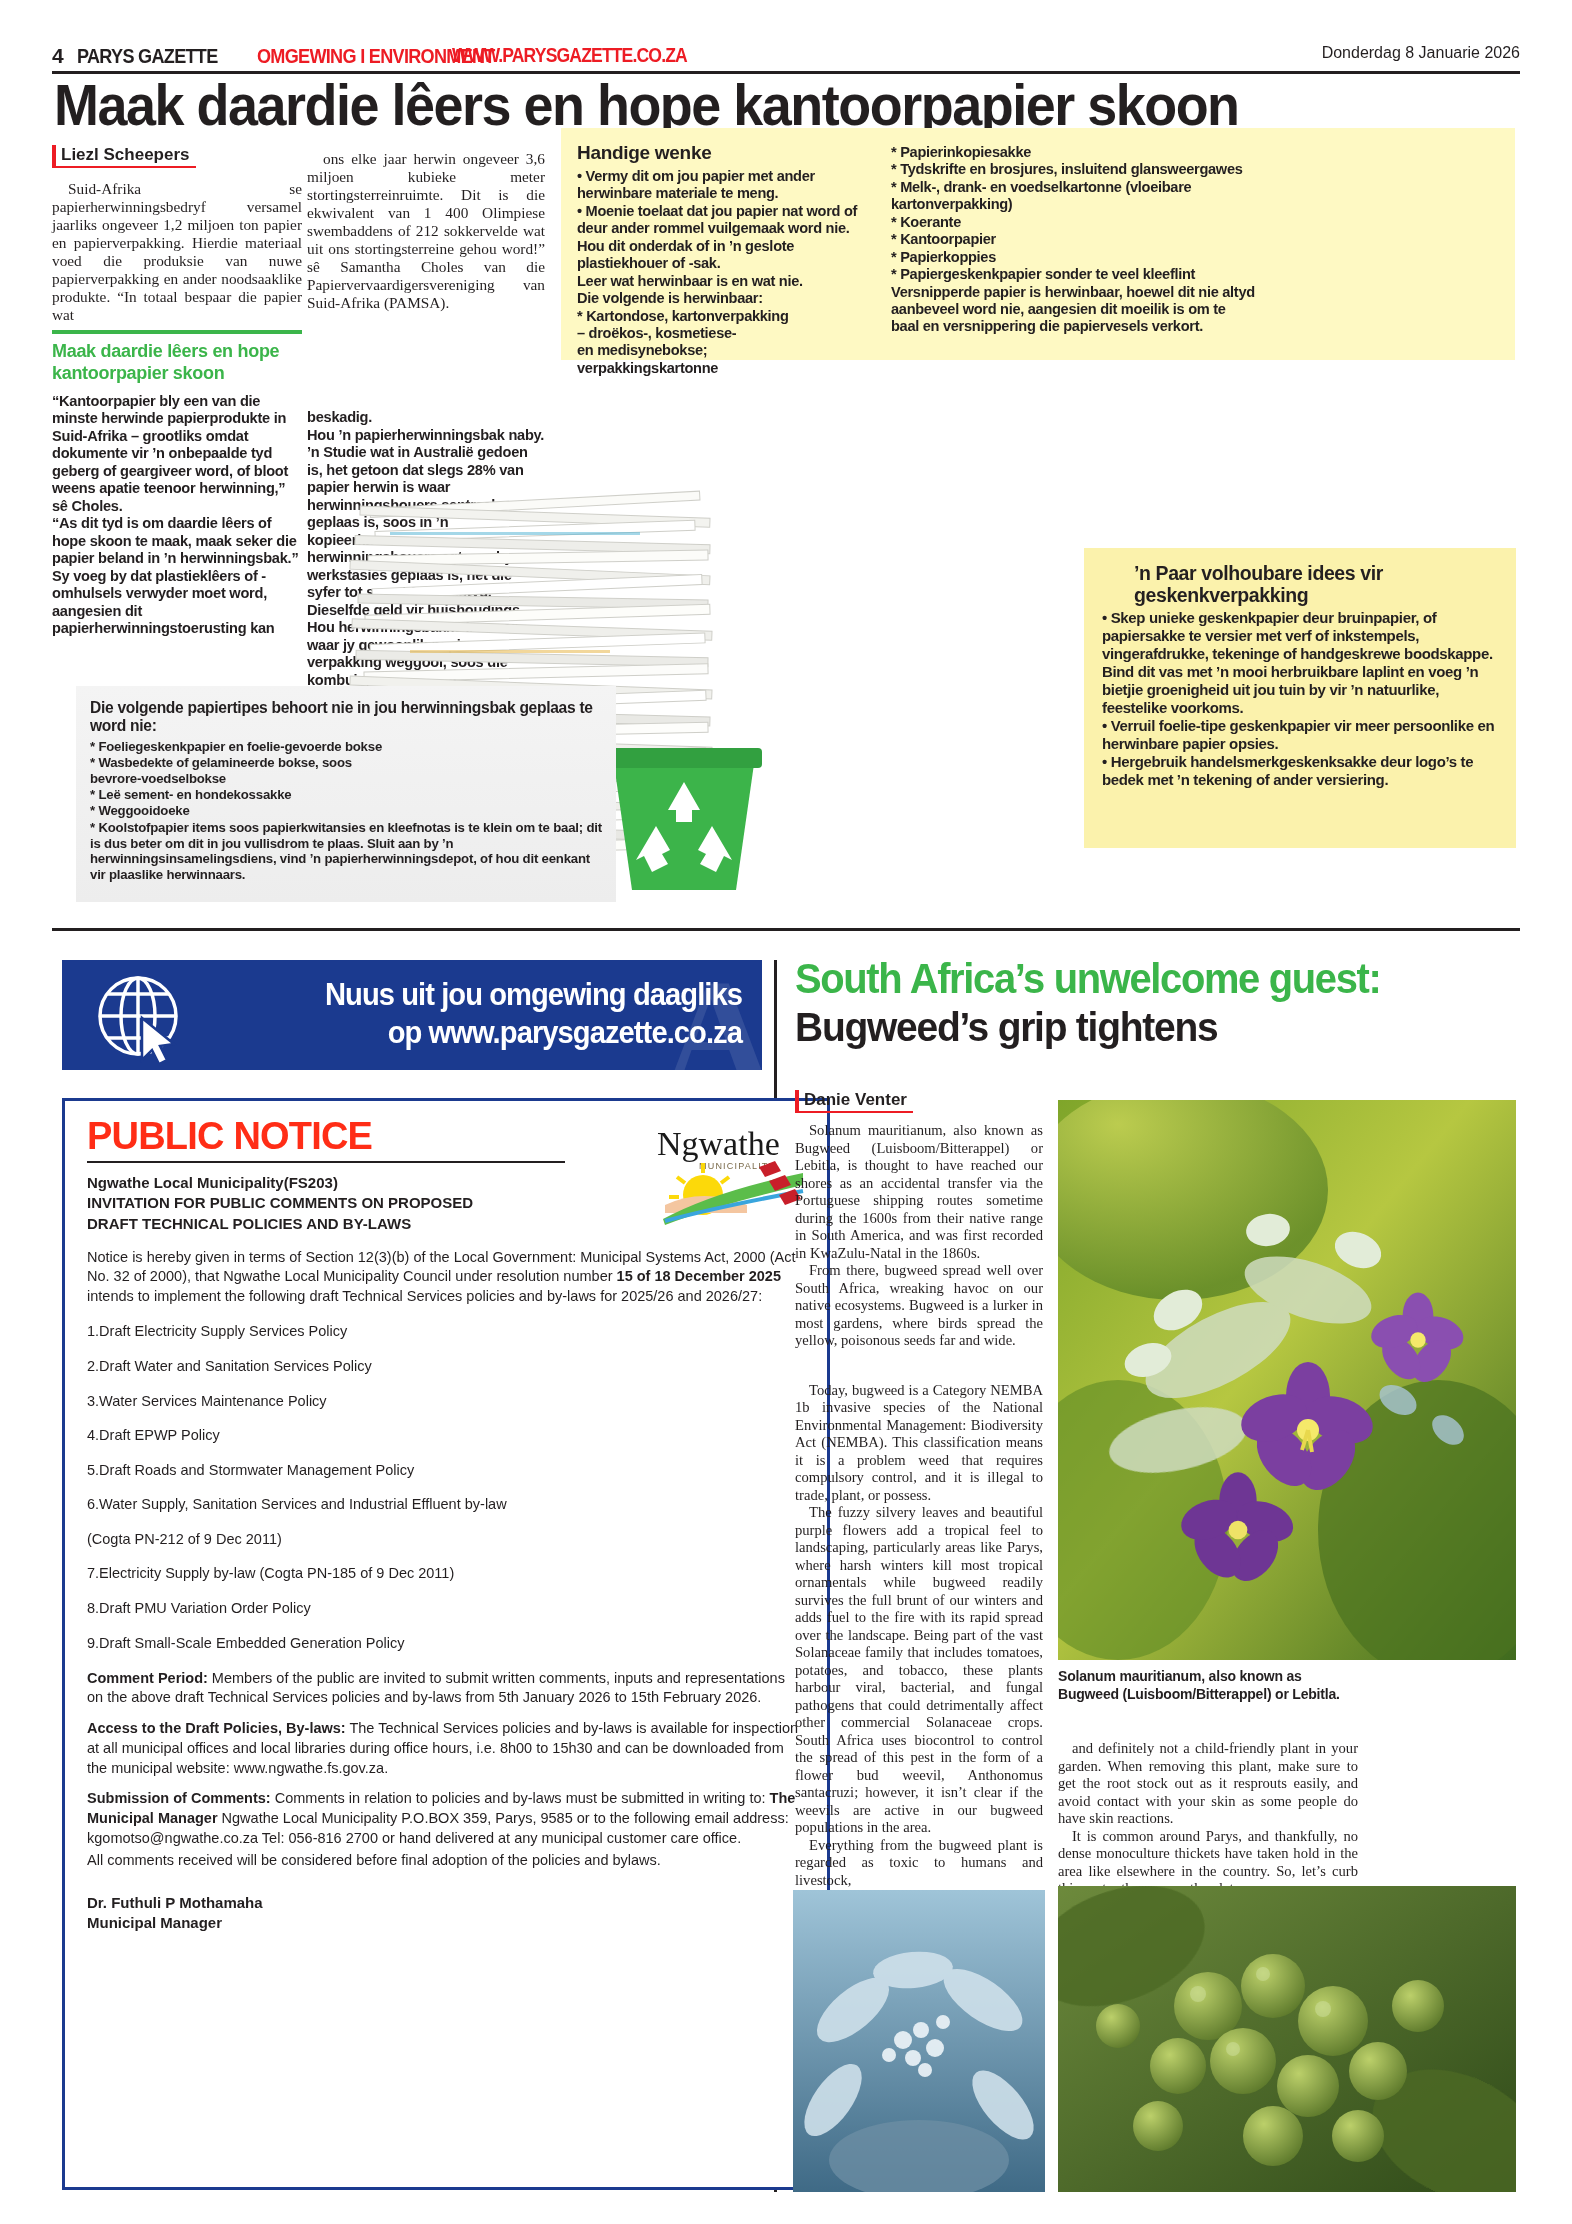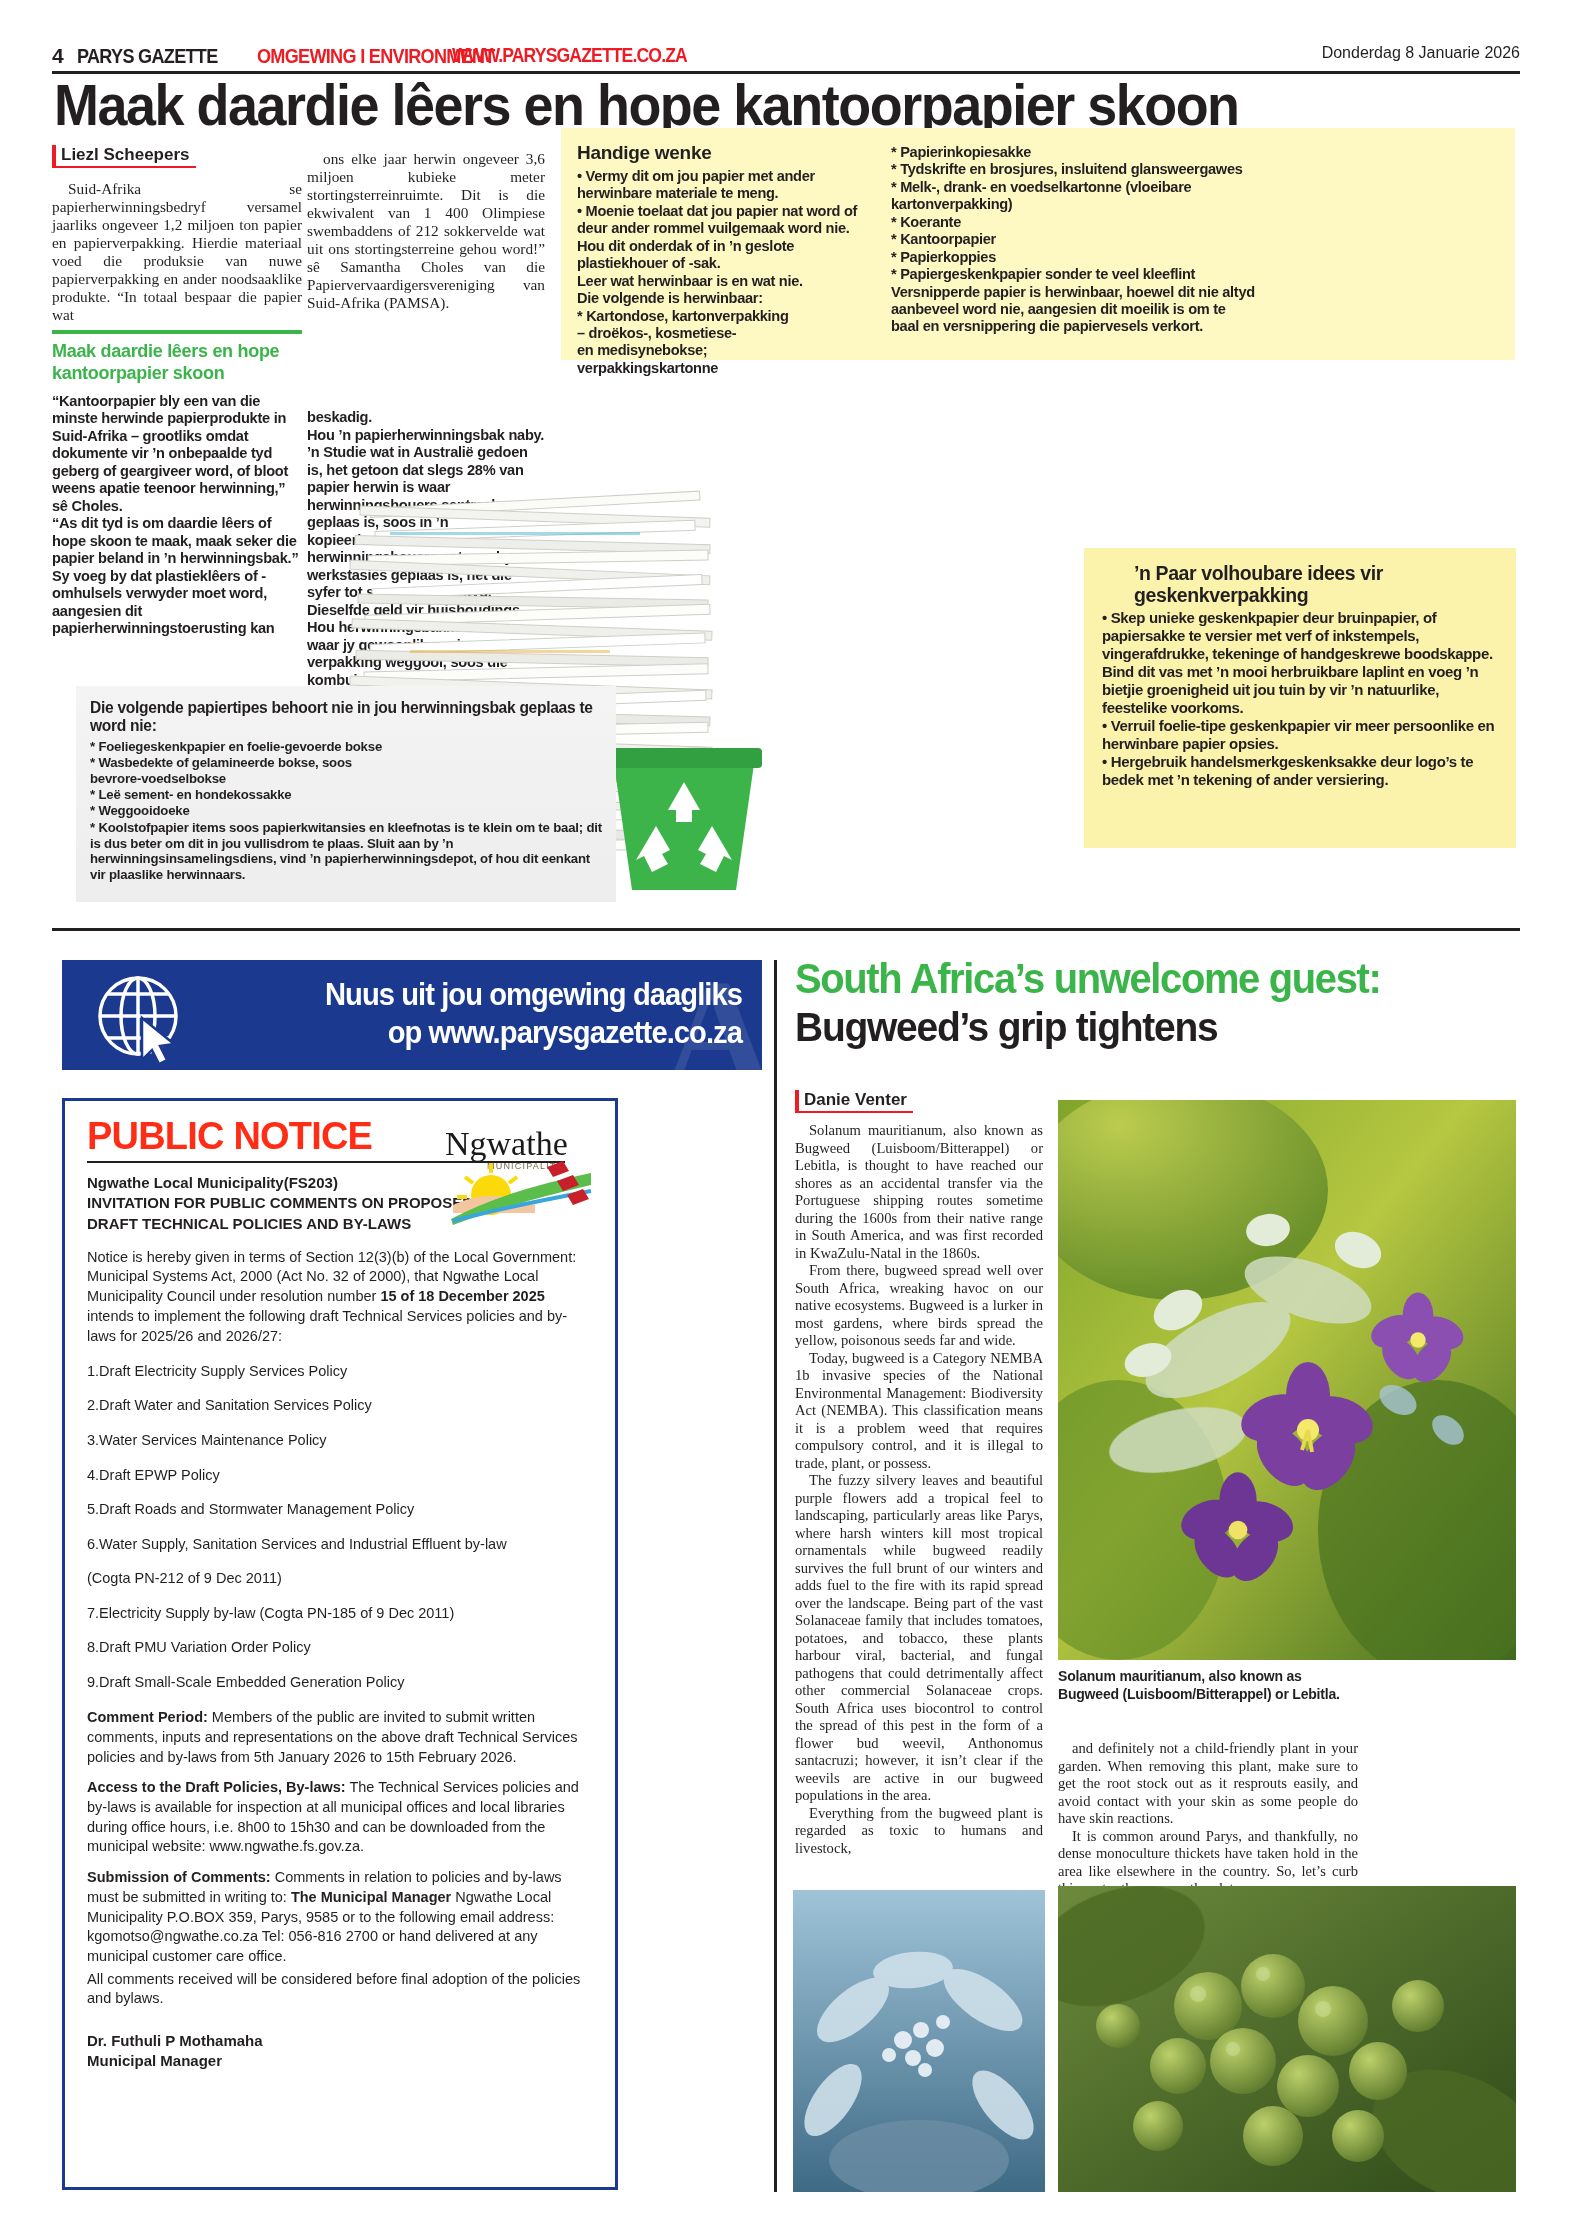--- a/index.html
+++ b/index.html
@@ -118,21 +118,21 @@
     transform: scaleX(0.95); transform-origin: left top; line-height: 1;
   }
   .bw-head-black {
     position: absolute; left: 795px; top: 1006px; width: 720px;
     color: #231f20; font-size: 41px; font-weight: bold; letter-spacing: -1.3px;
     transform: scaleX(0.95); transform-origin: left top; line-height: 1.05;
   }
 
   
   .noticebox {
-    position: absolute; left: 62px; top: 1098px; width: 556px; height: 1092px;
+    position: absolute; left: 62px; top: 1098px; width: 768px; height: 1092px;
     border: 3px solid #1b3a8f; box-sizing: border-box; padding: 16px 22px;
     background: #fff;
   }
   .pn-title { color: #ff2d16; font-size: 38px; font-weight: bold; letter-spacing: -0.8px; line-height: 1; }
   .pn-rule { height: 2px; background: #231f20; width: 478px; margin: 6px 0 10px 0; }
   .pn-sub1 { font-size: 15px; font-weight: bold; line-height: 1.35; }
   .pn-sub2 { font-size: 15px; font-weight: bold; line-height: 1.35; }
   .pn-body { font-size: 14.5px; line-height: 1.36; margin-top: 14px; }
   .pn-body p { margin: 0 0 11px 0; }
   .pn-list { font-size: 14.5px; line-height: 1.385; margin: 0; }
@@ -383,21 +383,21 @@
   <div class="bw-head-green">South Africa’s unwelcome guest:</div>
   <div class="bw-head-black">Bugweed’s grip tightens</div>
 
   <div style="position:absolute; left:795px; top:1090px;">
     <span class="byline">Danie Venter</span>
   </div>
 
   <div class="bw-col" style="left:795px; top:1122px; width:248px;" id="bwcol1">
       <p style="text-indent: 14px;">Solanum mauritianum, also known as Bugweed (Luisboom/Bitterappel) or Lebitla, is thought to have reached our shores as an accidental transfer via the Portuguese shipping routes sometime during the 1600s from their native range in South America, and was first recorded in KwaZulu-Natal in the 1860s.</p>
       <p style="text-indent: 14px;">From there, bugweed spread well over South Africa, wreaking havoc on our native ecosystems. Bugweed is a lurker in most gardens, where birds spread the yellow, poisonous seeds far and wide.</p>
-      <p style="text-indent: 14px;">Today, bugweed is a Category NEMBA 1b invasive species of the National Environmental Management: Biodiversity Act (NEMBA). This classification means it is a problem weed that requires compulsory control, and it is illegal to trade, plant, or possess.</p>
+      <p style="text-indent: 14px; margin-top: 32px;">Today, bugweed is a Category NEMBA 1b invasive species of the National Environmental Management: Biodiversity Act (NEMBA). This classification means it is a problem weed that requires compulsory control, and it is illegal to trade, plant, or possess.</p>
       <p style="text-indent: 14px;">The fuzzy silvery leaves and beautiful purple flowers add a tropical feel to landscaping, particularly areas like Parys, where harsh winters kill most tropical ornamentals while bugweed readily survives the full brunt of our winters and adds fuel to the fire with its rapid spread over the landscape. Being part of the vast Solanaceae family that includes tomatoes, potatoes, and tobacco, these plants harbour viral, bacterial, and fungal pathogens that could detrimentally affect other commercial Solanaceae crops. South Africa uses biocontrol to control the spread of this pest in the form of a flower bud weevil, Anthonomus santacruzi; however, it isn’t clear if the weevils are active in our bugweed populations in the area.</p>
       <p style="text-indent: 14px;">Everything from the bugweed plant is regarded as toxic to humans and livestock,</p>
     </div>
 
   <div class="photo" style="left:1058px; top:1100px; width:458px; height:560px;">
     <svg width="458" height="560" viewBox="0 0 458 560">
       <defs>
         <linearGradient id="bgfoliage" x1="0" y1="0" x2="1" y2="1">
           <stop offset="0" stop-color="#7fa52a"></stop>
             <stop offset="0.45" stop-color="#b6c741"></stop>

